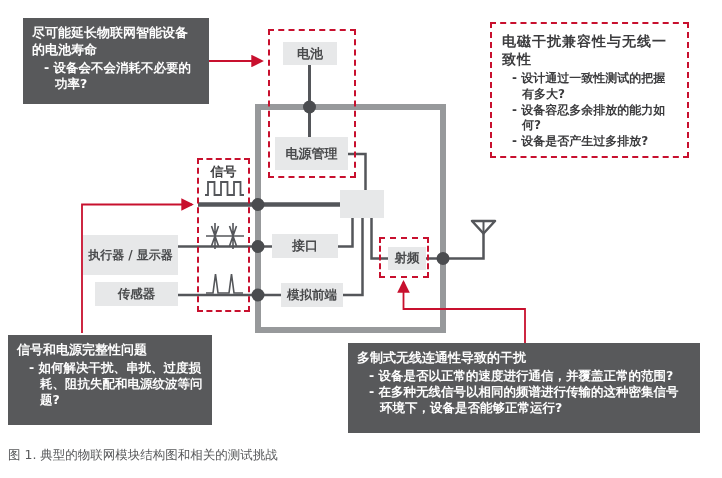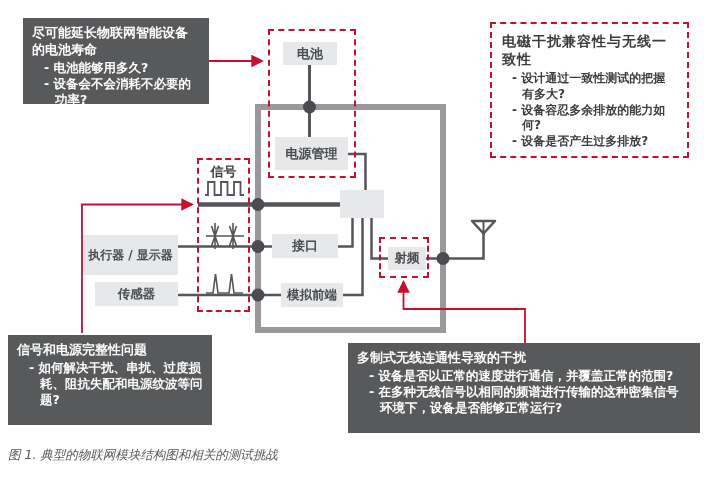--- a/index.html
+++ b/index.html
@@ -39,21 +39,21 @@
   
   .emc-box{
     position:absolute;left:490px;top:22px;width:199px;height:136px;
     border:2px dashed #c8102e;background:#fff;color:#3c3c3e;font-weight:bold;
     padding:8px 10px;box-sizing:border-box;
   }
   .emc-box .t{font-size:14px;line-height:1.3;letter-spacing:1px;}
   .emc-box ul{margin:3px 0 0;padding:0 0 0 10px;list-style:none;}
   .emc-box li{font-size:12px;line-height:1.3;text-indent:-10px;padding-left:10px;}
   .caption{
-    position:absolute;left:8px;top:447px;font-size:12.5px;color:#57585a;font-style:italic;
+    position:absolute;left:8px;top:447px;font-size:12.5px;color:#57585a;
   }
 </style>
 </head>
 <body>
 
 <div class="canvas">
 
   <div class="module"></div>
 
   <svg class="net" viewBox="0 0 722 478">
@@ -108,21 +108,20 @@
   <div class="blk" style="left:281px;top:283px;width:62px;height:24px;font-size:12.5px;">模拟前端</div>
   <div class="blk" style="left:388px;top:247px;width:38px;height:23px;font-size:12.5px;">射频</div>
   <div class="blk" style="left:83px;top:235px;width:95px;height:40px;font-size:12px;">执行器 / 显示器</div>
   <div class="blk" style="left:95px;top:282px;width:83px;height:24px;font-size:12.5px;">传感器</div>
 
   <div class="sig-label">信号</div>
 
   <div class="dark-box" style="left:23px;top:18px;width:186px;height:86px;">
     <div class="t">尽可能延长物联网智能设备的电池寿命</div>
     <ul>
-      <li>- 电池能够用多久?</li>
       <li>- 设备会不会消耗不必要的功率?</li>
     </ul>
   </div>
 
   <div class="dark-box" style="left:8px;top:335px;width:204px;height:90px;">
     <div class="t">信号和电源完整性问题</div>
     <ul>
       <li>- 如何解决干扰、串扰、过度损耗、阻抗失配和电源纹波等问题?</li>
     </ul>
   </div>

